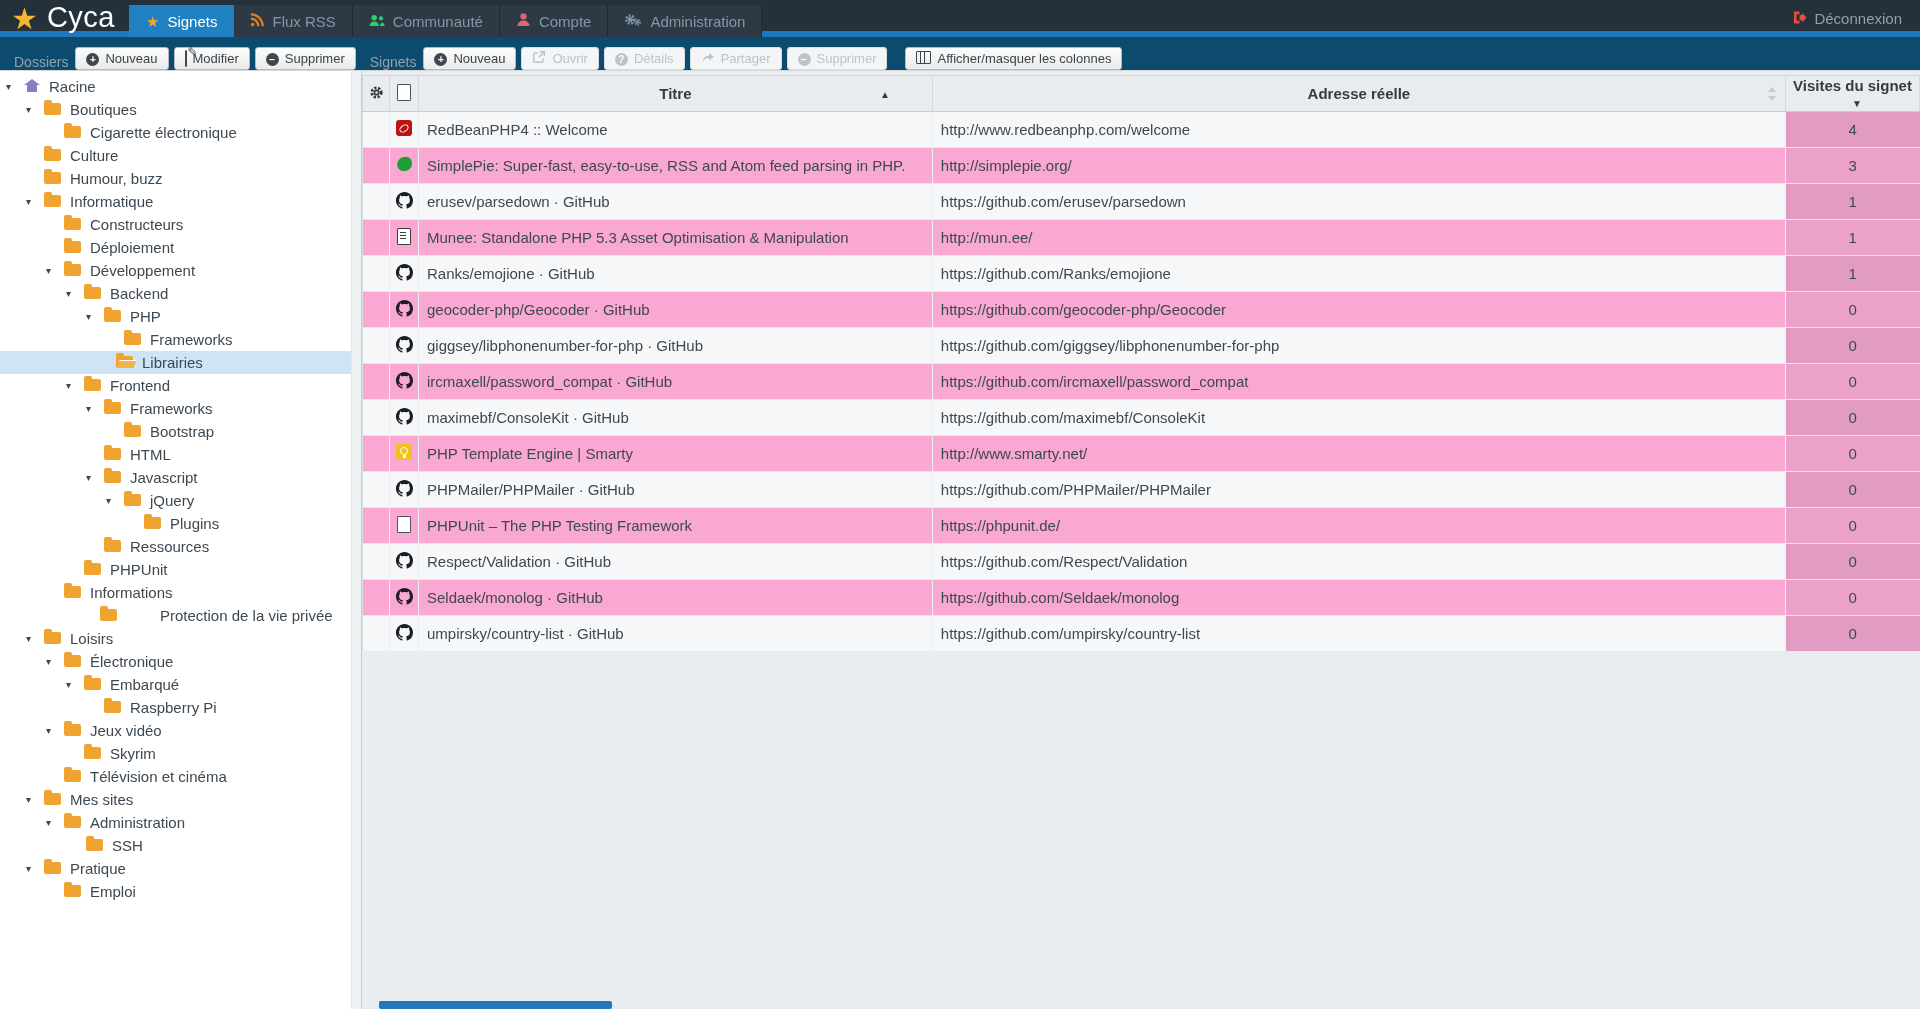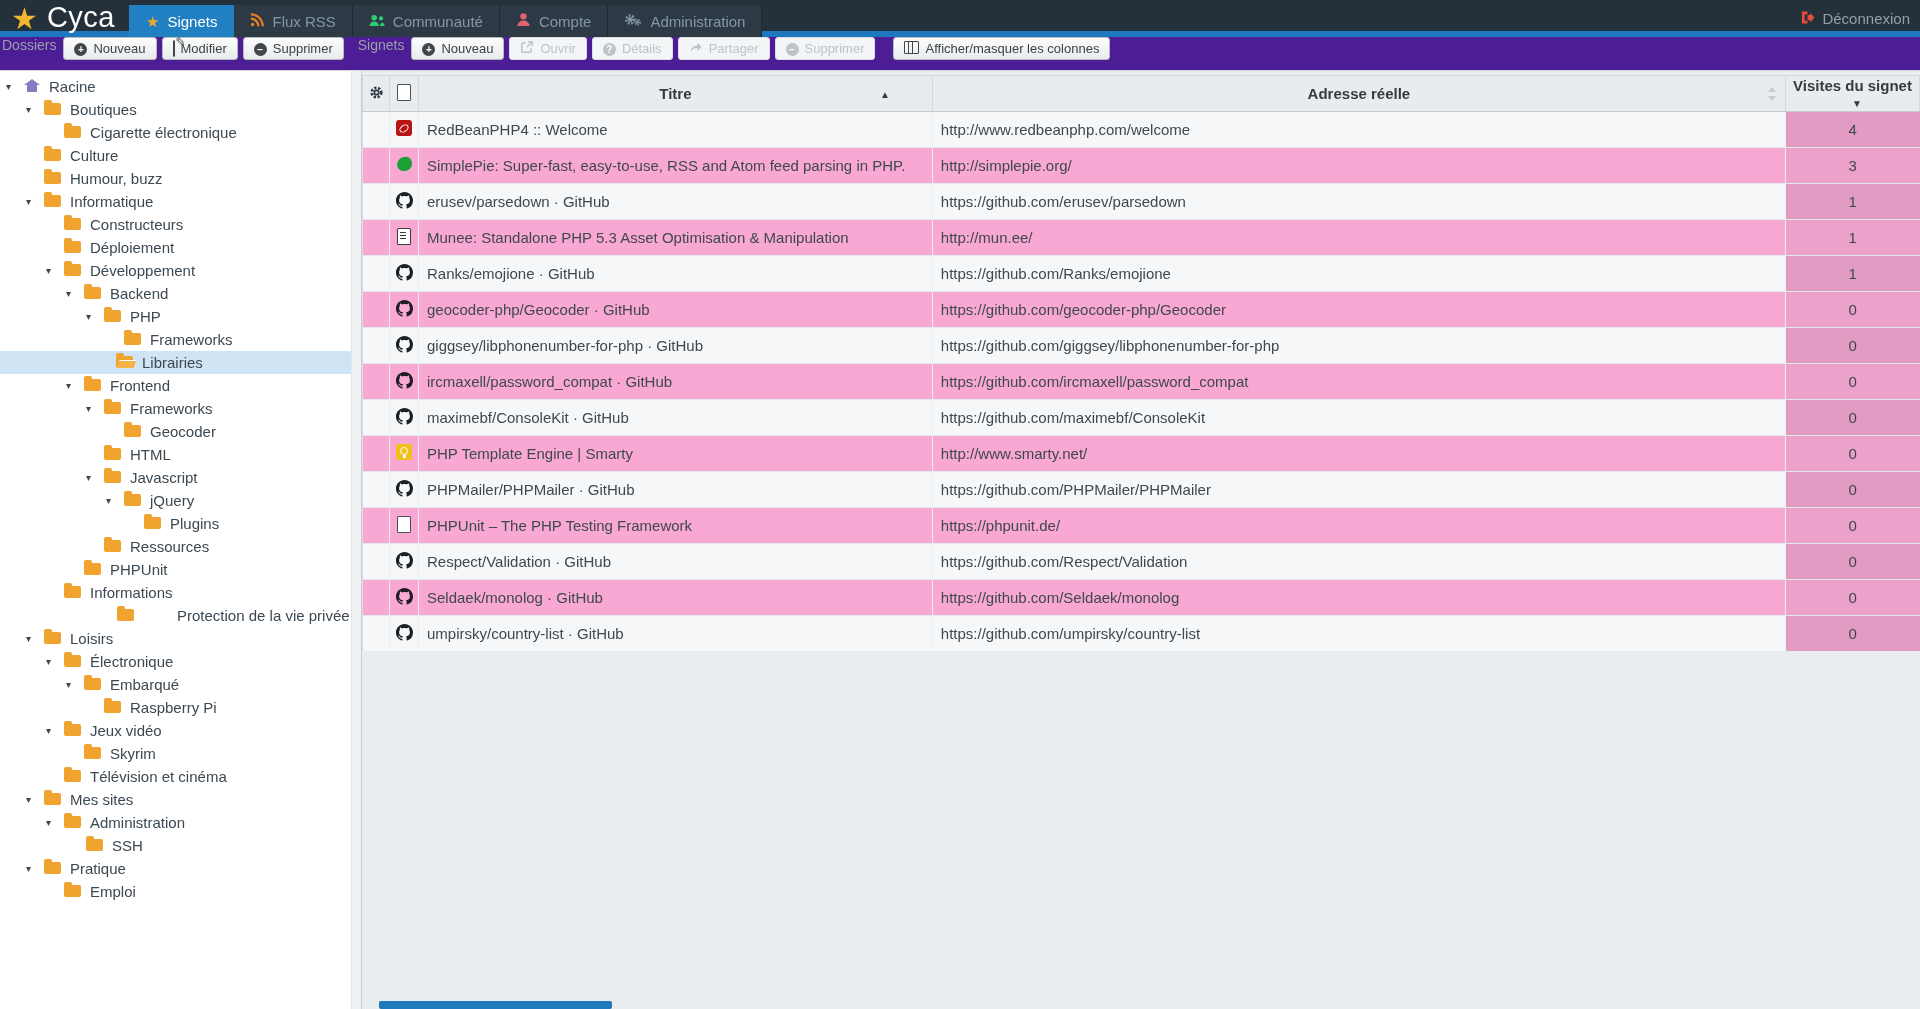--- a/index.html
+++ b/index.html
@@ -11,26 +11,26 @@
   .navbar::after{content:"";position:absolute;left:0;right:0;bottom:0;height:6px;background:#1e78bf;}
   .brand{display:flex;align-items:center;padding-left:11px;z-index:2;}
   .g-star{color:#f2b632;font-size:30px;line-height:30px;margin-right:9px;}
   .brand-title{color:#ffffff;font-size:29px;line-height:30px;font-weight:400;letter-spacing:.5px;margin-right:14px;margin-top:-3px;}
   .tabs{display:flex;align-items:stretch;margin-top:5px;z-index:2;}
   .tab{display:flex;align-items:center;gap:8px;padding:0 16px;font-size:15px;
        background:#2d3a45;color:#8496a4;border-right:1px solid #1d2935;cursor:pointer;}
   .tab:first-child{border-left:1px solid #1d2935;}
   .tab.active{background:#2180c2;color:#ffffff;border-color:#2180c2;}
   .tab .t-star{color:#f0a830;font-size:15px;line-height:15px;}
-  .logout{margin-left:auto;display:flex;align-items:center;gap:7px;padding-right:10px;
+  .logout{margin-left:auto;display:flex;align-items:center;gap:7px;padding-right:18px;
           color:#92a0a8;font-size:15px;z-index:2;cursor:pointer;}
 
   
-  .toolbar{height:33px;background:#4c1d95;border-bottom:1px solid #d3d8db;
-           display:flex;align-items:flex-start;font-size:13px;}
+  .toolbar{height:33px;background:#0c4a6e;border-bottom:1px solid #d3d8db;
+           display:flex;align-items:flex-end;padding-left:12px;font-size:13px;}
   .tb-label{color:#97a1a7;font-size:14px;margin:0 7px 0 10px;}
   .tb-label:first-child{margin-left:2px;}
   .btn-group{display:flex;gap:5px;margin-right:4px;}
   .btn{display:flex;align-items:center;gap:6px;height:23px;padding:0 10px;
        border:1px solid #b5bcc0;border-radius:3px;background:linear-gradient(#fcfcfc,#e9ebec);
        color:#3b4349;font-size:13px;font-family:inherit;cursor:pointer;}
   .btn.disabled{color:#bcc4c9;border-color:#d9dee1;background:#f3f5f6;cursor:default;}
   .circle-ic{display:inline-block;width:13px;height:13px;border-radius:50%;background:#3f474d;
              color:#fff;font-size:10px;line-height:13px;text-align:center;font-weight:bold;}
   .btn.disabled .circle-ic{background:#bcc4c9;}
@@ -279,21 +279,21 @@
             <span>Frontend</span>
           </div>
           <div class="tree-row" style="padding-left: 86px;">
             <span class="tree-caret">▾</span>
             <span class="tree-ico"><span class="ico-folder"></span></span>
             <span>Frameworks</span>
           </div>
           <div class="tree-row" style="padding-left: 106px;">
             <span class="tree-caret"></span>
             <span class="tree-ico"><span class="ico-folder"></span></span>
-            <span>Geocoder</span>
+            <span>Bootstrap</span>
           </div>
           <div class="tree-row" style="padding-left: 86px;">
             <span class="tree-caret"></span>
             <span class="tree-ico"><span class="ico-folder"></span></span>
             <span>HTML</span>
           </div>
           <div class="tree-row" style="padding-left: 86px;">
             <span class="tree-caret">▾</span>
             <span class="tree-ico"><span class="ico-folder"></span></span>
             <span>Javascript</span>
@@ -316,21 +316,21 @@
           <div class="tree-row" style="padding-left: 66px;">
             <span class="tree-caret"></span>
             <span class="tree-ico"><span class="ico-folder"></span></span>
             <span>PHPUnit</span>
           </div>
           <div class="tree-row" style="padding-left: 46px;">
             <span class="tree-caret"></span>
             <span class="tree-ico"><span class="ico-folder"></span></span>
             <span>Informations</span>
           </div>
-          <div class="tree-row" style="padding-left: 65px; gap: 34px;">
+          <div class="tree-row" style="padding-left: 48px; gap: 34px;">
             <span class="tree-caret"></span>
             <span class="tree-ico"><span class="ico-folder"></span></span>
             <span>Protection de la vie privée</span>
           </div>
           <div class="tree-row" style="padding-left: 26px;">
             <span class="tree-caret">▾</span>
             <span class="tree-ico"><span class="ico-folder"></span></span>
             <span>Loisirs</span>
           </div>
           <div class="tree-row" style="padding-left: 46px;">

